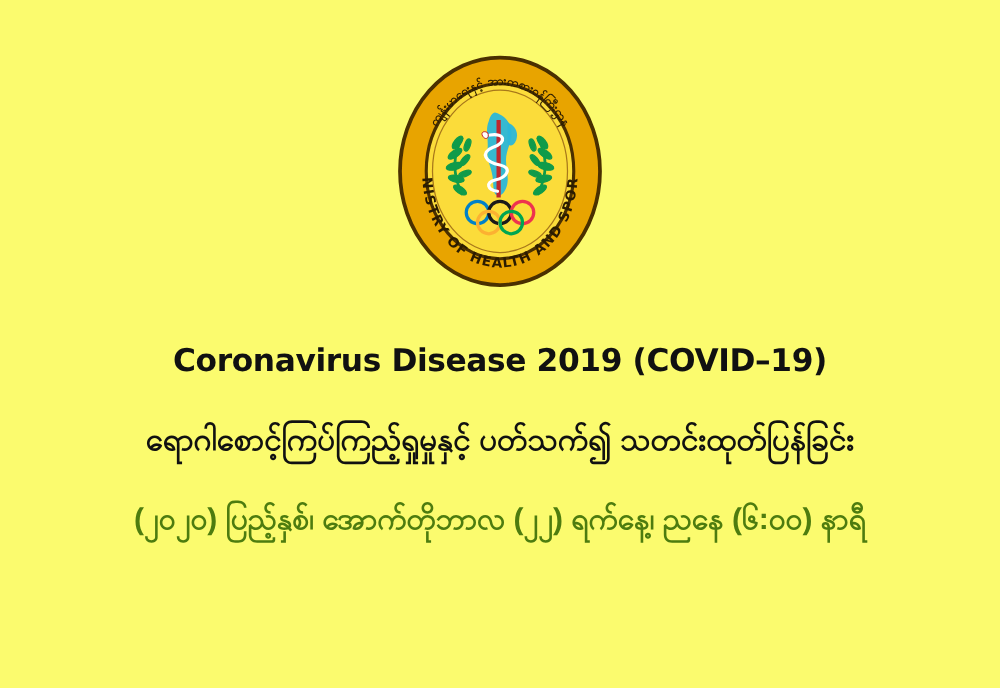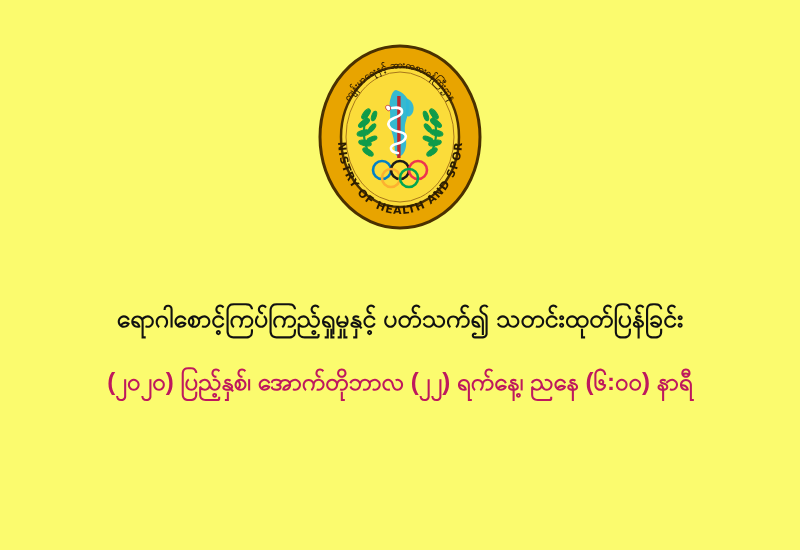--- a/index.html
+++ b/index.html
@@ -73,21 +73,21 @@
     white-space: nowrap;
     margin: 13px;
     margin-top: 26px;
   }
 
   .line-mm-2 {
     font-family: "Liberation Sans", "DejaVu Sans", sans-serif;
     font-weight: bold;
     font-size: 24px;
     line-height: 40px;
-    color: #be185d;
+    color: #4d7c0f;
     white-space: nowrap;
     margin: 0;
     margin-top: 24px;
   }
 </style>
 </head>
 <body>
 
 <div class="poster">
 
@@ -157,17 +157,18 @@
           <circle cx="82" cy="126" r="9" stroke="#1A1A1A"></circle>
           <circle cx="100" cy="126" r="9" stroke="#EE334E"></circle>
           <circle cx="73" cy="134" r="9" stroke="#FCB131"></circle>
           <circle cx="91" cy="134" r="9" stroke="#00A651"></circle>
         </g>
       </svg>
     </div>
   </div>
 
   <div class="text-block">
+    <div class="title-en">Coronavirus Disease 2019 (COVID–19)</div>
     <div class="line-mm-1">ရောဂါစောင့်ကြပ်ကြည့်ရှုမှုနှင့် ပတ်သက်၍ သတင်းထုတ်ပြန်ခြင်း</div>
     <div class="line-mm-2">(၂၀၂၀) ပြည့်နှစ်၊ အောက်တိုဘာလ (၂၂) ရက်နေ့၊ ညနေ (၆:၀၀) နာရီ</div>
   </div>
 
 </div>
 
 </body></html>

